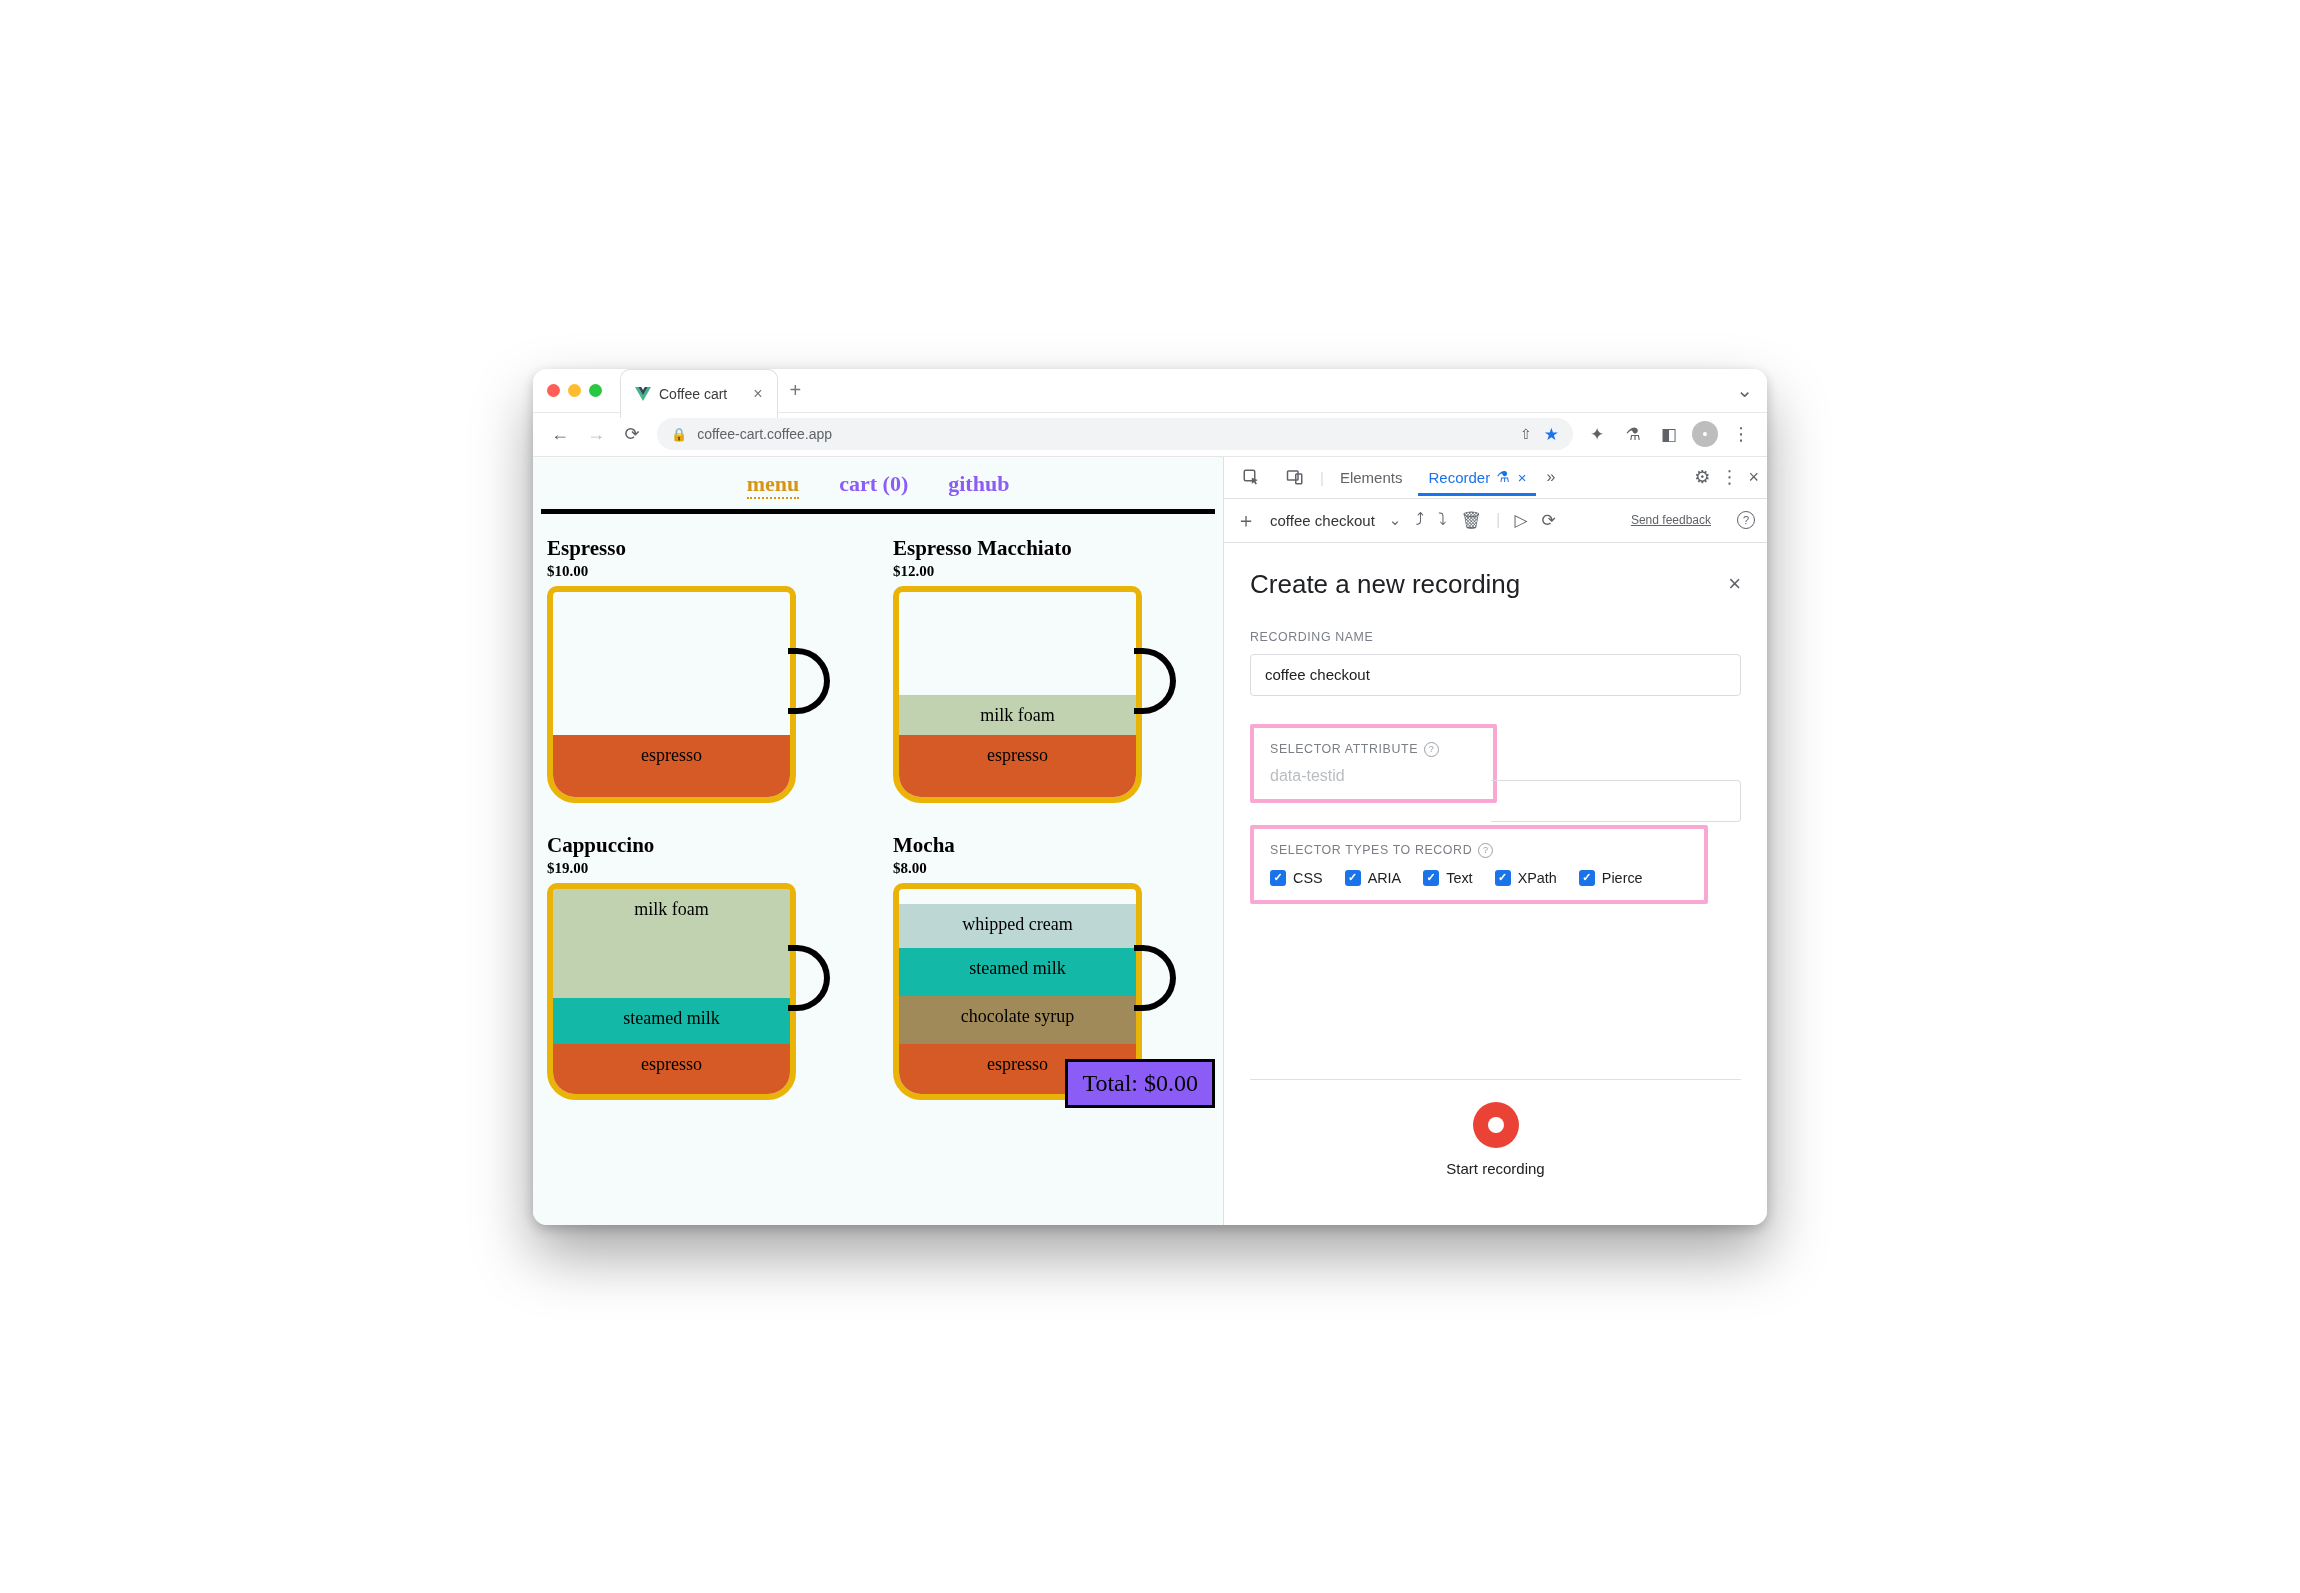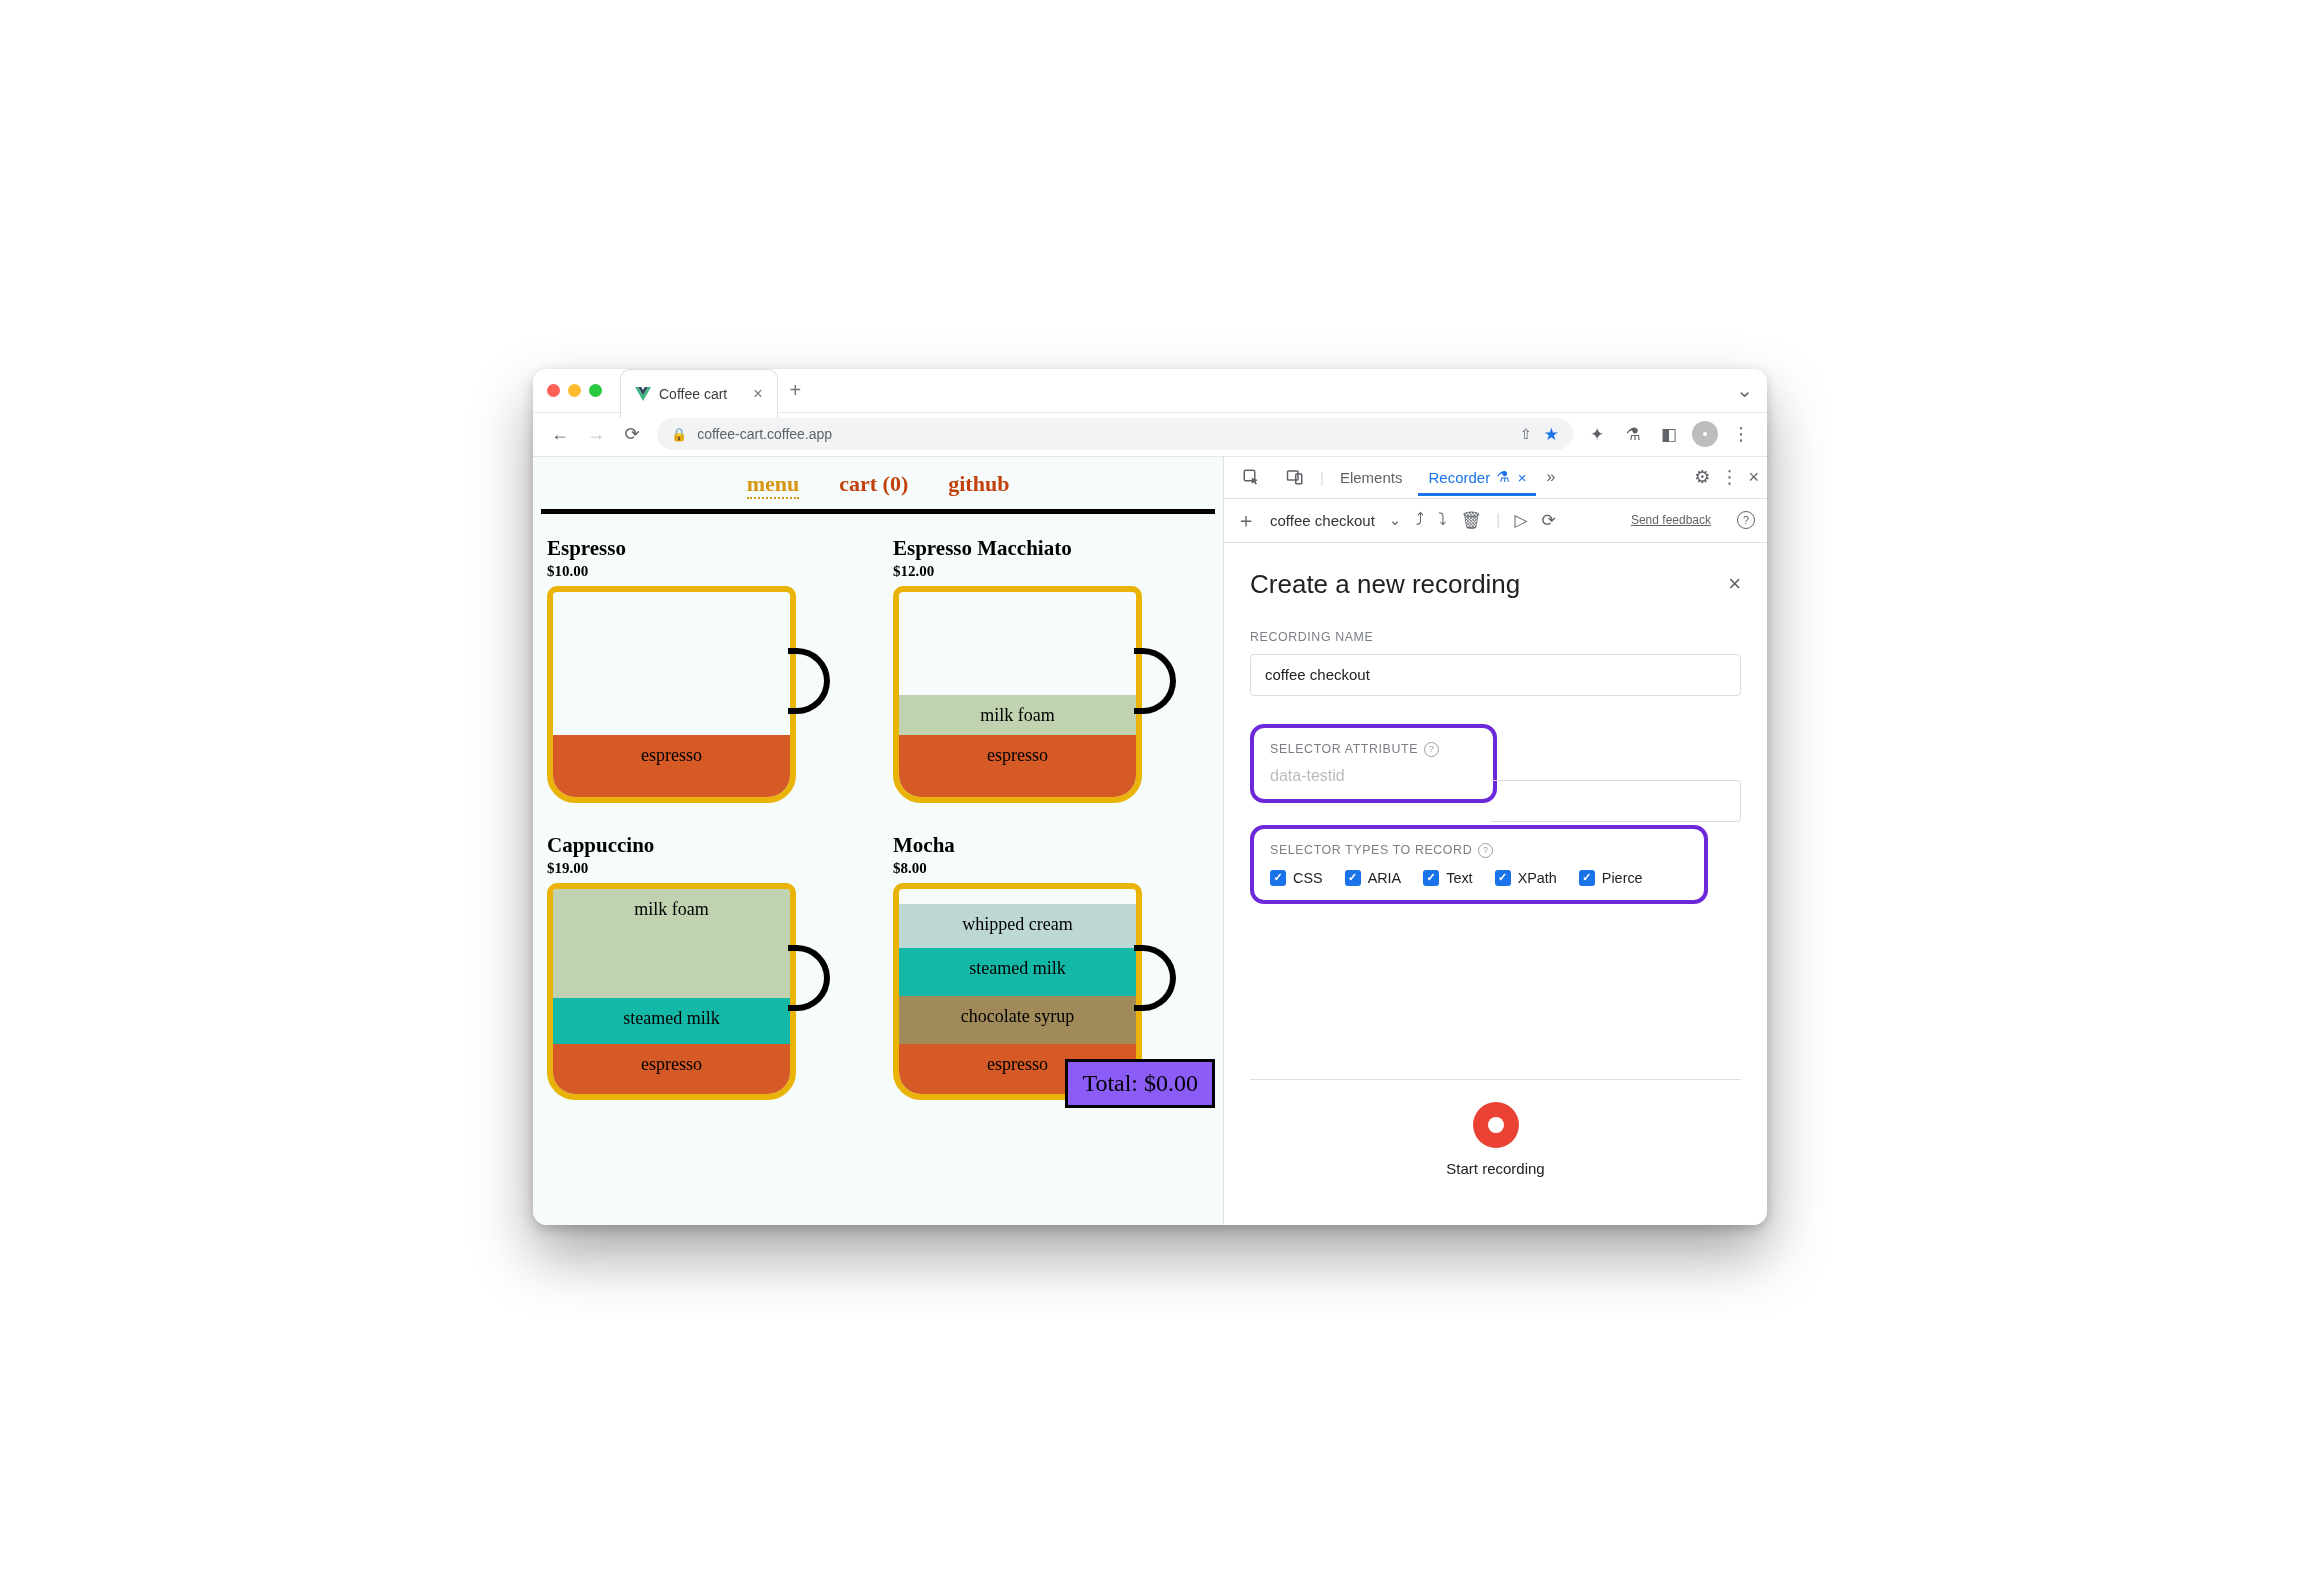--- a/index.html
+++ b/index.html
@@ -32,21 +32,21 @@
 .avatar-circle { width: 26px; height: 26px; border-radius: 50%; background: #bdbdbd; display: flex; align-items: center; justify-content: center; font-size: 14px; color: #fff; }
 .more-dots { font-size: 18px; }
 
 
 .content { flex: 1; display: flex; overflow: hidden; justify-content: flex-end; }
 .page { width: 56%; background: #f6fbfb; border-right: 1px solid #e0e0e0; overflow: hidden; display: flex; flex-direction: column; }
 .devtools { flex: 1; background: #fff; display: flex; flex-direction: column; overflow: hidden; }
 
 
 .page-nav { display: flex; justify-content: center; gap: 40px; padding: 14px 0 10px; font-family: Georgia, serif; font-size: 22px; font-weight: bold; }
-.page-nav a { text-decoration: none; color: #c2410c; }
+.page-nav a { text-decoration: none; color: #8b5cf6; }
 .page-nav a.active { color: #d89512; border-bottom: 2px dotted #d89512; }
 .page-sep { height: 5px; background: #000; margin: 0 8px; }
 
 
 .products { display: grid; grid-template-columns: 1fr 1fr; gap: 28px 30px; padding: 22px 14px 14px; font-family: Georgia, "Times New Roman", serif; position: relative; }
 .product-title { font-size: 21px; font-weight: bold; margin-bottom: 2px; }
 .product-price { font-size: 15px; font-weight: bold; margin-bottom: 6px; }
 .cup-wrap { position: relative; width: 289px; height: 219px; }
 .cup { position: absolute; left: 0; top: 0; width: 249px; height: 217px; border: 6px solid #eab308; border-radius: 10px 10px 28px 28px; background: #f6fbfb; display: flex; flex-direction: column; justify-content: flex-end; overflow: hidden; }
 .handle { position: absolute; right: 6px; top: 62px; width: 42px; height: 66px; border: 6px solid #000; border-left: none; border-radius: 0 40px 40px 0; }
@@ -78,21 +78,21 @@
 
 .rec-panel { padding: 26px 26px; flex: 1; display: flex; flex-direction: column; position: relative; }
 .rec-head { display: flex; align-items: center; justify-content: space-between; margin-bottom: 30px; }
 .rec-title { font-size: 26px; color: #202124; }
 .rec-close { font-size: 22px; color: #5f6368; cursor: pointer; }
 .field-label { font-size: 12.4px; letter-spacing: 0.6px; color: #7a7f85; font-weight: 500; margin-bottom: 10px; display: flex; align-items: center; gap: 6px; }
 .help-sm { width: 15px; height: 15px; border: 1.5px solid #9aa0a6; border-radius: 50%; display: inline-flex; align-items: center; justify-content: center; font-size: 9px; color: #9aa0a6; }
 .text-input { width: 100%; height: 42px; border: 1px solid #dadce0; border-radius: 4px; padding: 0 14px; font-size: 15px; color: #202124; outline: none; }
 .text-input::placeholder { color: #b9bdc1; }
 .field-block { margin-bottom: 28px; }
-.highlight-box { border: 4px solid #6d28d9; border-radius: 14px; padding: 14px 16px 14px; margin-bottom: 22px; }
+.highlight-box { border: 4px solid #f9a8d4; border-radius: 2px; padding: 14px 16px 14px; margin-bottom: 22px; }
 .highlight-box .text-input { border: none; padding: 0; height: auto; font-size: 16px; }
 .half-box { display: flex; }
 .half-box .highlight-box { width: 247px; }
 .half-box .ext-line { flex: 1; border-top: 1px solid #dadce0; border-right: 1px solid #dadce0; border-bottom: 1px solid #dadce0; border-radius: 0 4px 4px 0; height: 42px; margin: auto 0 3px -6px; }
 .checks { display: flex; gap: 22px; margin-top: 12px; flex-wrap: wrap; }
 .chk { display: flex; align-items: center; gap: 7px; font-size: 14.4px; color: #202124; }
 .chkbox { width: 16px; height: 16px; background: #1a73e8; border-radius: 3px; display: flex; align-items: center; justify-content: center; color: #fff; font-size: 11px; font-weight: bold; }
 
 .record-area { border-top: 1px solid #e0e0e0; padding: 22px 0; display: flex; flex-direction: column; align-items: center; gap: 12px; margin-top: auto; }
 .record-btn { width: 46px; height: 46px; border-radius: 50%; background: #ea4335; display: flex; align-items: center; justify-content: center; cursor: pointer; }

